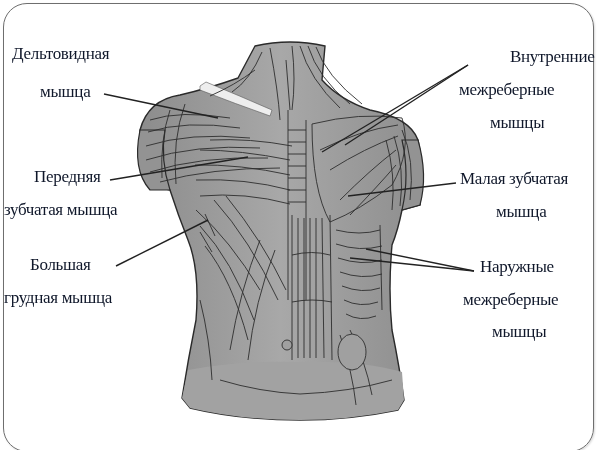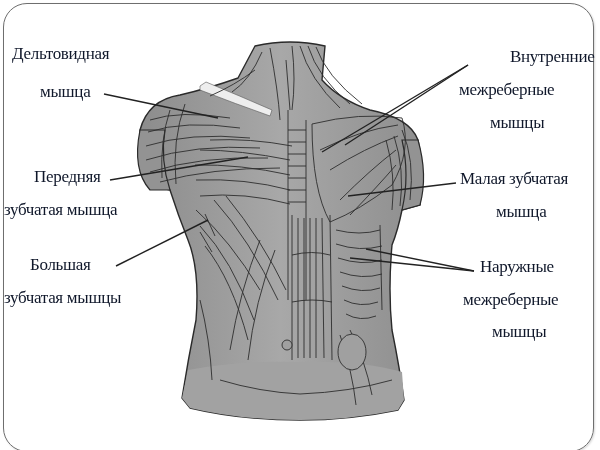--- a/index.html
+++ b/index.html
@@ -136,21 +136,21 @@
   </g>
 </svg>
 
 <div class="label" style="left:12px; top:44px;">Дельтовидная</div>
 <div class="label" style="left:40px; top:82px;">мышца</div>
 
 <div class="label" style="left:34px; top:167px;">Передняя</div>
 <div class="label" style="left:4px; top:200px;">зубчатая мышца</div>
 
 <div class="label" style="left:30px; top:255px;">Большая</div>
-<div class="label" style="left:4px; top:288px;">зубчатая мышцы</div>
+<div class="label" style="left:4px; top:288px;">грудная мышца</div>
 
 <div class="label" style="left:470px; top:47px;margin-left:40px;">Внутренние</div>
 <div class="label" style="left:459px; top:80px;">межреберные</div>
 <div class="label" style="left:490px; top:113px;">мышцы</div>
 
 <div class="label" style="left:460px; top:169px;">Малая зубчатая</div>
 <div class="label" style="left:496px; top:202px;">мышца</div>
 
 <div class="label" style="left:480px; top:257px;">Наружные</div>
 <div class="label" style="left:463px; top:290px;">межреберные</div>

